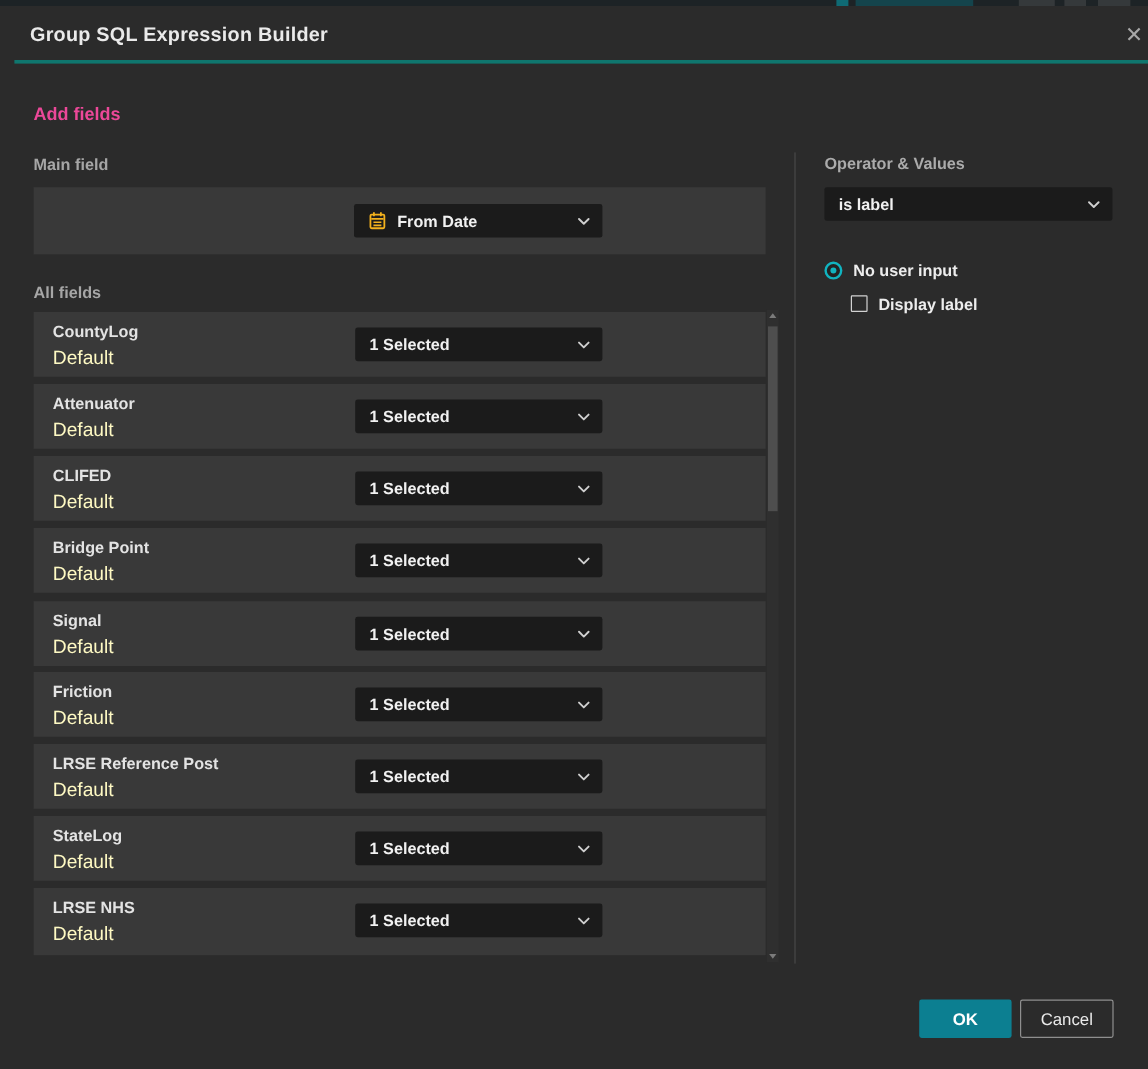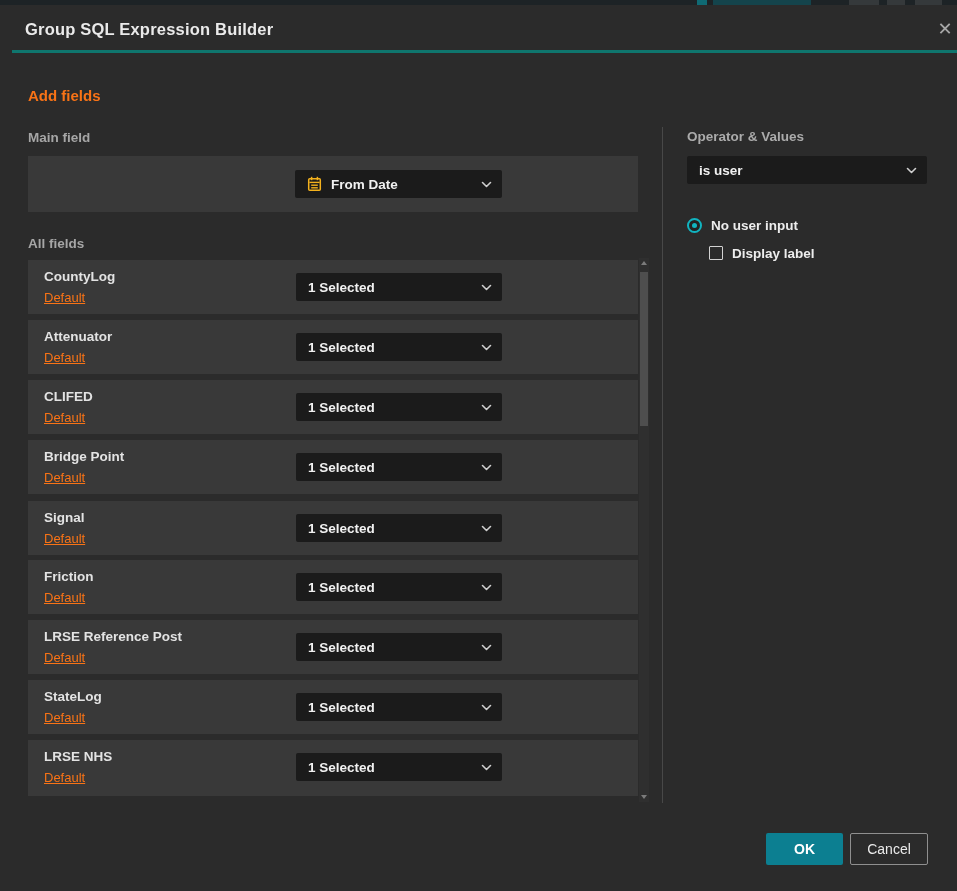--- a/index.html
+++ b/index.html
@@ -15,36 +15,36 @@
 
   .dialog { position:absolute; left:0; top:5px; width:957px; height:886px; background:#2b2b2b; }
 
   .hdr { position:absolute; left:12px; top:5px; width:957px; height:48px; border-bottom:3px solid #0f766e; }
   .title { position:absolute; left:13px; top:0; height:48px; line-height:48px;
            font-size:16.5px; font-weight:600; color:#eaeaea; letter-spacing:.2px; }
   .close-btn { position:absolute; right:11px; top:11px; width:26px; height:26px;
            display:flex; align-items:center; justify-content:center;
            font-size:18px; color:#a7a7a7; cursor:pointer; }
 
-  .h-addfields { position:absolute; left:28px; top:87px; font-size:15px; font-weight:700; color:#f97316; }
+  .h-addfields { position:absolute; left:28px; top:87px; font-size:15px; font-weight:700; color:#ec4899; }
   .sec-label { position:absolute; font-size:13.5px; font-weight:600; color:#a6a6a6; }
 
   .panel { position:absolute; left:28px; top:156px; width:610px; height:56px; background:#393939; }
 
   .select {
     position:absolute; height:28px; background:#1b1b1b; border-radius:2px;
     display:flex; align-items:center; padding:0 10px 0 12px; cursor:pointer;
   }
   .select .val { font-size:13.5px; font-weight:600; color:#f1f1f1; white-space:nowrap; }
   .select .chev { margin-left:auto; display:flex; align-items:center; }
   .cal { margin-right:9px; display:flex; align-items:center; }
 
   .row { position:absolute; left:28px; width:610px; height:54px; background:#393939; }
   .row .name { position:absolute; left:16px; top:9px;  font-size:13.5px; font-weight:600; color:#e3e3e3; }
-  .row .sub  { position:absolute; left:16px; top:30px; font-size:13px; color:#f97316;text-decoration:underline; }
+  .row .sub  { position:absolute; left:16px; top:30px; font-size:16px; color:#fef9c3; }
   .row .select { left:268px; top:13px; width:206px; }
 
   .sb { position:absolute; left:639px; top:258px; width:10px; height:544px; background:#2f2f2f; }
   .sb .thumb { position:absolute; left:1px; top:14px; width:8px; height:154px; background:#4e4e4e; }
   .sb .arr-up, .sb .arr-down { position:absolute; left:2px; width:0; height:0; border-left:3px solid transparent; border-right:3px solid transparent; }
   .sb .arr-up { top:3px; border-bottom:4px solid #7b7b7b; }
   .sb .arr-down { bottom:3px; border-top:4px solid #7b7b7b; }
 
   .vdiv { position:absolute; left:662px; top:127px; width:1px; height:676px; background:#484848; }
 
@@ -222,21 +222,21 @@
     <div class="arr-up"></div>
     <div class="thumb"></div>
     <div class="arr-down"></div>
   </div>
 
   <div class="vdiv"></div>
 
   <div class="sec-label" style="left:687px; top:129px; color:#ababab;">Operator &amp; Values</div>
 
   <div class="select" style="left:687px; top:156px; width:240px;">
-    <span class="val">is user</span>
+    <span class="val">is label</span>
     <span class="chev">
       <svg width="11" height="7" viewBox="0 0 11 7">
           <path d="M1.5 1.5l4 4 4-4" fill="none" stroke="#cfcfcf" stroke-width="1.6" stroke-linecap="round" stroke-linejoin="round"></path>
         </svg>
     </span>
   </div>
 
   <div class="radio-row" style="left:687px; top:218px;">
     <span class="radio-outer">
         <span class="radio-dot"></span>

